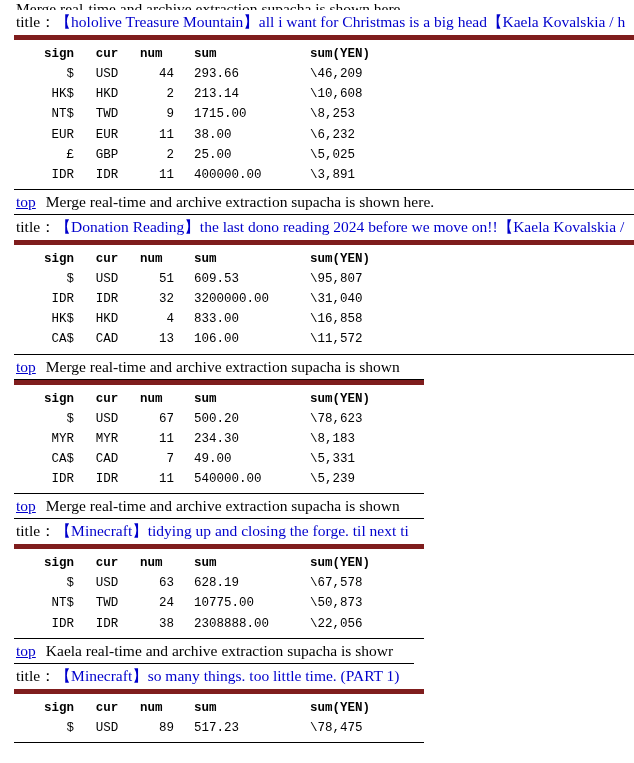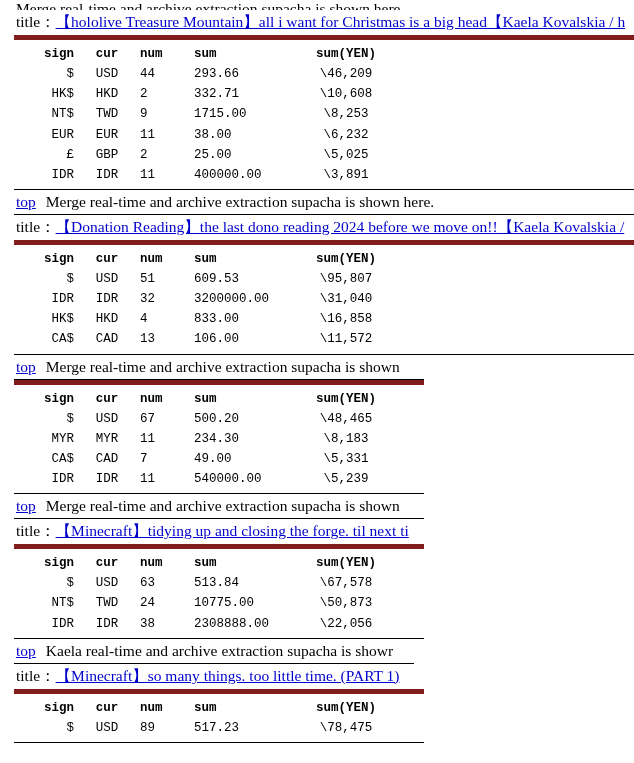--- a/index.html
+++ b/index.html
@@ -32,21 +32,20 @@
     font-family: "Liberation Serif", serif;
     font-size: 15.5px;
     padding: 2px 0 2px 2px;
     overflow: hidden;
   }
   .title-label {
     font-family: "Liberation Serif", serif;
   }
   .title-link {
     color: #0000cc;
-    text-decoration: underline;
     cursor: pointer;
   }
   .table-wrap {
     border-top: 5px solid #7f1d1d;
     border-bottom: 1px solid #000000;
     padding: 4px 0 4px 0;
   }
   table.supa {
     border-collapse: collapse;
     font-family: "Liberation Mono", monospace;
@@ -58,24 +57,24 @@
     white-space: pre;
     line-height: 1.45;
   }
   table.supa th {
     font-weight: bold;
     text-align: right;
   }
   table.supa th.sign, table.supa td.sign { text-align: right; width: 46px; }
   table.supa th.cur,  table.supa td.cur  { text-align: center;  width: 42px; }
   table.supa th.num,  table.supa td.num  { text-align: left;  width: 34px; }
-  table.supa td.num { text-align: left; padding-right: 14px; }
+  table.supa td.num { text-align: right; padding-right: 14px; }
   table.supa th.num { text-align: left; padding-right: 14px; }
   table.supa th.sum,  table.supa td.sum  { text-align: left; width: 104px; }
-  table.supa th.sumyen, table.supa td.sumyen { text-align: center; width: 72px; }
+  table.supa th.sumyen, table.supa td.sumyen { text-align: left; width: 72px; }
 
   .merge-row {
     white-space: nowrap;
     padding: 3px 0 3px 2px;
     font-family: "Liberation Serif", serif;
     font-size: 15.5px;
     overflow: hidden;
   }
   .top-link {
     color: #0000cc;
@@ -130,21 +129,21 @@
             <td class="sign">$</td>
             <td class="cur">USD</td>
             <td class="num">44</td>
             <td class="sum">293.66</td>
             <td class="sumyen">\46,209</td>
           </tr>
           <tr>
             <td class="sign">HK$</td>
             <td class="cur">HKD</td>
             <td class="num">2</td>
-            <td class="sum">332.71</td>
+            <td class="sum">213.14</td>
             <td class="sumyen">\10,608</td>
           </tr>
           <tr>
             <td class="sign">NT$</td>
             <td class="cur">TWD</td>
             <td class="num">9</td>
             <td class="sum">1715.00</td>
             <td class="sumyen">\8,253</td>
           </tr>
           <tr>
@@ -243,21 +242,21 @@
             <th class="sum">sum</th>
             <th class="sumyen">sum(YEN)</th>
           </tr>
         </thead>
         <tbody>
           <tr>
             <td class="sign">$</td>
             <td class="cur">USD</td>
             <td class="num">67</td>
             <td class="sum">500.20</td>
-            <td class="sumyen">\48,465</td>
+            <td class="sumyen">\78,623</td>
           </tr>
           <tr>
             <td class="sign">MYR</td>
             <td class="cur">MYR</td>
             <td class="num">11</td>
             <td class="sum">234.30</td>
             <td class="sumyen">\8,183</td>
           </tr>
           <tr>
             <td class="sign">CA$</td>
@@ -296,21 +295,21 @@
             <th class="num">num</th>
             <th class="sum">sum</th>
             <th class="sumyen">sum(YEN)</th>
           </tr>
         </thead>
         <tbody>
           <tr>
             <td class="sign">$</td>
             <td class="cur">USD</td>
             <td class="num">63</td>
-            <td class="sum">513.84</td>
+            <td class="sum">628.19</td>
             <td class="sumyen">\67,578</td>
           </tr>
           <tr>
             <td class="sign">NT$</td>
             <td class="cur">TWD</td>
             <td class="num">24</td>
             <td class="sum">10775.00</td>
             <td class="sumyen">\50,873</td>
           </tr>
           <tr>

